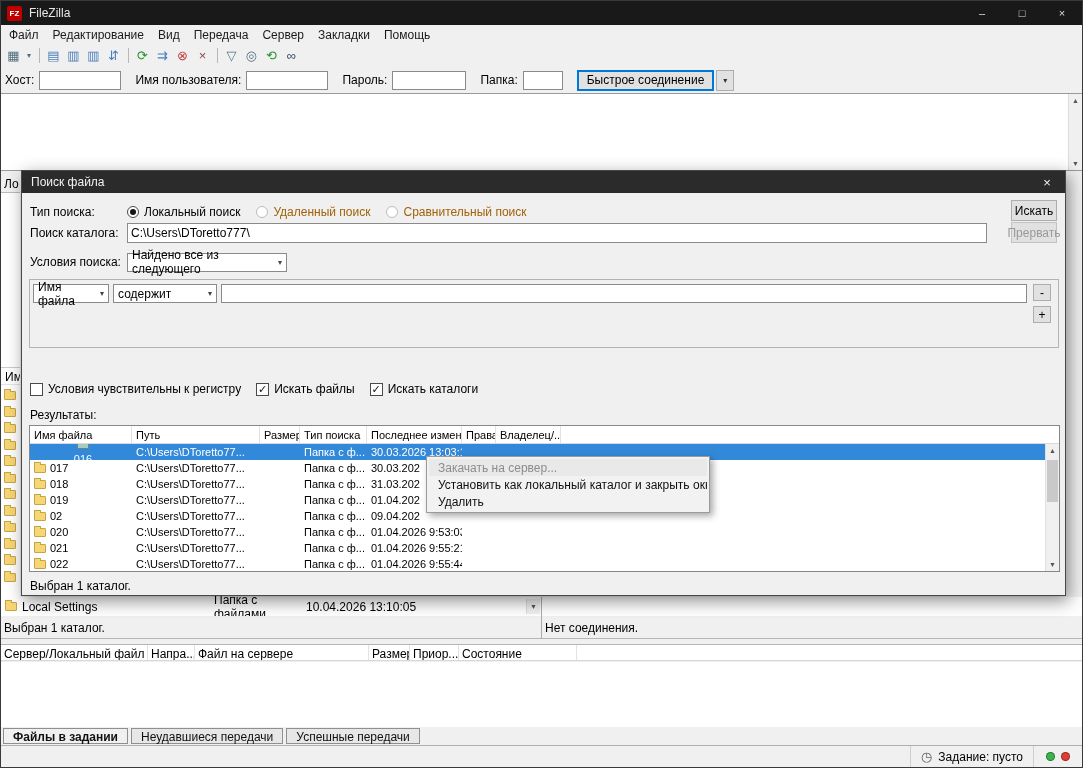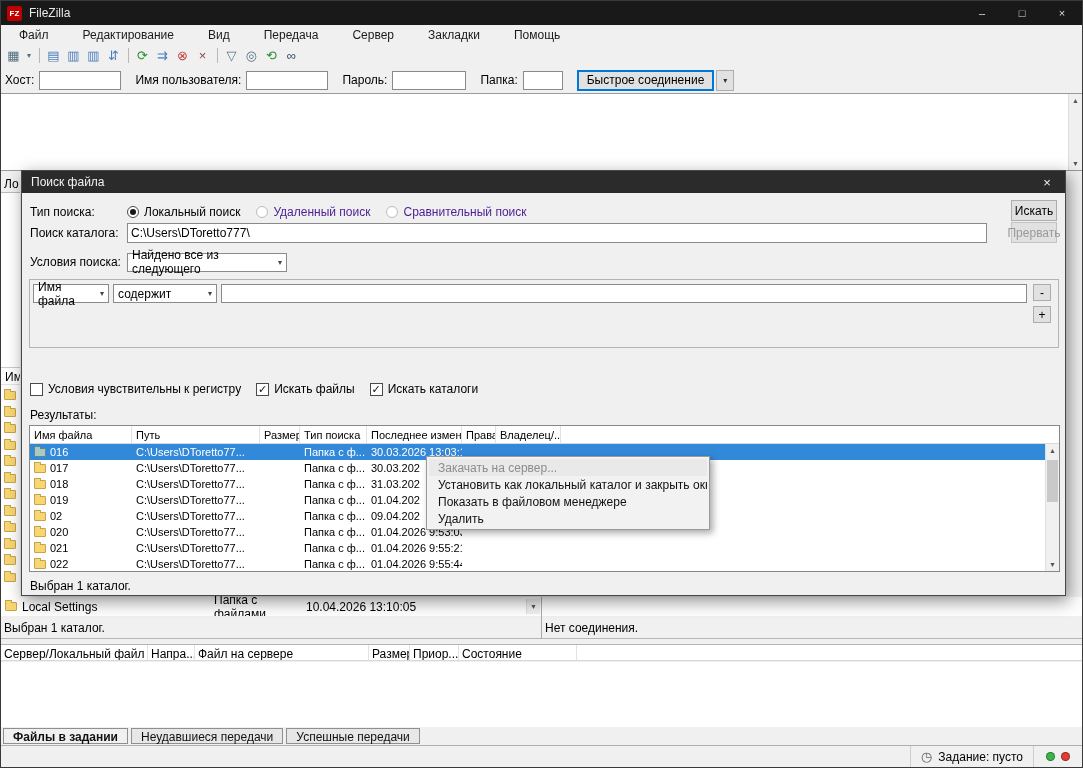--- a/index.html
+++ b/index.html
@@ -9,21 +9,21 @@
 
   
   .titlebar{position:absolute;top:0;left:0;right:0;height:24px;background:#191919;display:flex;align-items:center;color:#e8e8e8}
   .fzicon{width:15px;height:15px;margin:0 7px 0 6px;background:#c00000;color:#fff;font-size:8px;font-weight:bold;display:flex;align-items:center;justify-content:center;border-radius:2px}
   .wtitle{font-size:12px}
   .wctrls{margin-left:auto;display:flex;height:100%}
   .wbtn{width:40px;display:flex;align-items:center;justify-content:center;font-size:11px;color:#ddd}
 
   
   .menubar{position:absolute;top:24px;left:0;right:0;height:19px;background:#f0f0f0;display:flex;align-items:center;padding-left:1px}
-  .menu-item{padding:2px 17px;color:#1a1a1a}
+  .menu-item{padding:2px 7px;color:#1a1a1a}
   .toolbar{position:absolute;top:43px;left:0;right:0;height:23px;display:flex;align-items:center;padding-left:3px}
   .tb-btn{min-width:19px;height:19px;display:flex;align-items:center;justify-content:center;font-size:13px;color:#51707f;margin-right:1px}
   .tb-caret{min-width:10px;font-size:8px}
   .tb-sep{width:1px;height:15px;background:#b8b8b8;margin:0 4px}
 
   
   .qcbar{position:absolute;top:66px;left:0;right:0;height:26px;display:flex;align-items:center;padding-left:4px}
   .qclabel{margin-right:5px}
   .qcinput{height:19px;border:1px solid #8a8a8a;background:#fff;margin-right:14px;padding:0 3px;font:inherit}
   .qcbtn{height:21px;padding:0 9px;background:#e1e1e1;border:1px solid #0078d7;box-shadow:inset 0 0 0 1px #0078d7;margin-right:2px;font:inherit}
@@ -72,21 +72,21 @@
 
   
   .dialog{position:absolute;left:20px;top:169px;width:1045px;height:426px;background:#f0f0f0;border:1px solid #484848;box-shadow:3px 5px 16px rgba(0,0,0,.45);z-index:10}
   .dlg-title{height:22px;background:#2b2b2b;color:#f2f2f2;display:flex;align-items:center;padding-left:9px}
   .dlg-close{margin-left:auto;width:36px;height:100%;display:flex;align-items:center;justify-content:center;font-size:13px}
   .drow{position:absolute;left:8px;display:flex;align-items:center;height:20px}
   .dlabel{width:97px;flex-shrink:0}
   .radio{display:inline-flex;align-items:center;margin-right:16px}
   .rdot{width:12px;height:12px;border:1px solid #4a4a4a;border-radius:50%;margin-right:5px;background:#fff;position:relative}
   .rdot.on:after{content:"";position:absolute;top:2px;left:2px;right:2px;bottom:2px;background:#151515;border-radius:50%}
-  .radio.dis{color:#4c1d95}
+  .radio.dis{color:#a16207}
   .radio.dis .rdot{border-color:#bcbcbc}
   .dbtn{position:absolute;width:46px;height:21px;background:#e1e1e1;border:1px solid #adadad;display:flex;align-items:center;justify-content:center}
   .dbtn.disabled{color:#9a9a9a;border-color:#c3c3c3}
   .dinput{height:20px;border:1px solid #8a8a8a;background:#fff;font:inherit;padding:0 3px}
   .dselect{height:19px;border:1px solid #8a8a8a;background:#fff;display:flex;align-items:center;justify-content:space-between;padding:0 4px}
   .dsel-arrow{font-size:8px;color:#444;margin-left:6px}
   .groupbox{position:absolute;left:7px;top:108px;width:1030px;height:69px;border:1px solid #b4b4b4}
   .gb-abs{position:absolute}
   .smallbtn{position:absolute;width:18px;height:17px;background:#e1e1e1;border:1px solid #adadad;display:flex;align-items:center;justify-content:center}
   .chkrow{position:absolute;left:8px;top:210px;display:flex;align-items:center;height:16px}
@@ -312,21 +312,21 @@
           <div class="rcol" style="width: 128px;">Путь</div>
           <div class="rcol" style="width: 40px;">Размер</div>
           <div class="rcol" style="width: 67px;">Тип поиска</div>
           <div class="rcol" style="width: 95px;">Последнее измен...</div>
           <div class="rcol" style="width: 34px;">Права</div>
           <div class="rcol" style="width: 65px;">Владелец/...</div>
           <div class="rcol" style="flex: 1 1 0%; border-right: none;"></div>
         </div>
       <div class="rbody">
           <div class="rrow sel">
-            <div class="rcell name" style="width: 102px;">
+            <div class="rcell name" style="width: 102px; flex-direction: column;">
               <span class="fico"></span>
               <span>016</span>
             </div>
             <div class="rcell" style="width: 128px;">C:\Users\DToretto77...</div>
             <div class="rcell" style="width: 40px;"></div>
             <div class="rcell" style="width: 67px;">Папка с ф...</div>
             <div class="rcell" style="width: 95px;">30.03.2026 13:03:16</div>
             <div class="rcell" style="width: 34px;"></div>
             <div class="rcell" style="width: 65px;"></div>
             <div class="rcell" style="flex: 1 1 0%;"></div>
@@ -429,17 +429,16 @@
         <div class="res-down">▼</div>
       </div>
     </div>
 
     <div class="dlg-status">Выбран 1 каталог.</div>
   </div>
 
   <div class="ctxmenu">
       <div class="cm-item dis">Закачать на сервер...</div>
       <div class="cm-item">Установить как локальный каталог и закрыть окно</div>
-      <div class="cm-item">Показать в файловом менеджере</div>
       <div class="cm-item">Удалить</div>
     </div>
 
 </div>
 
 </body></html>

